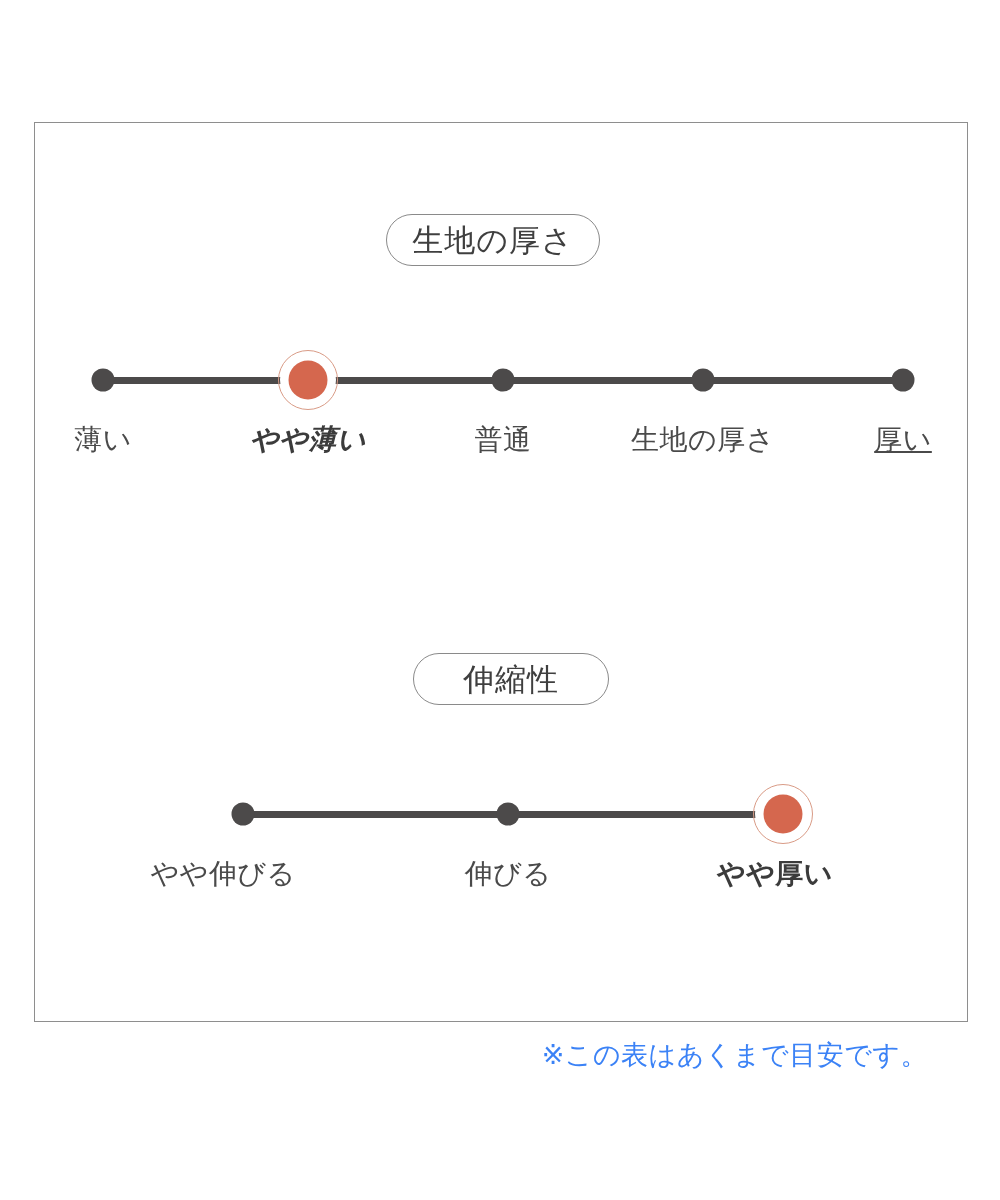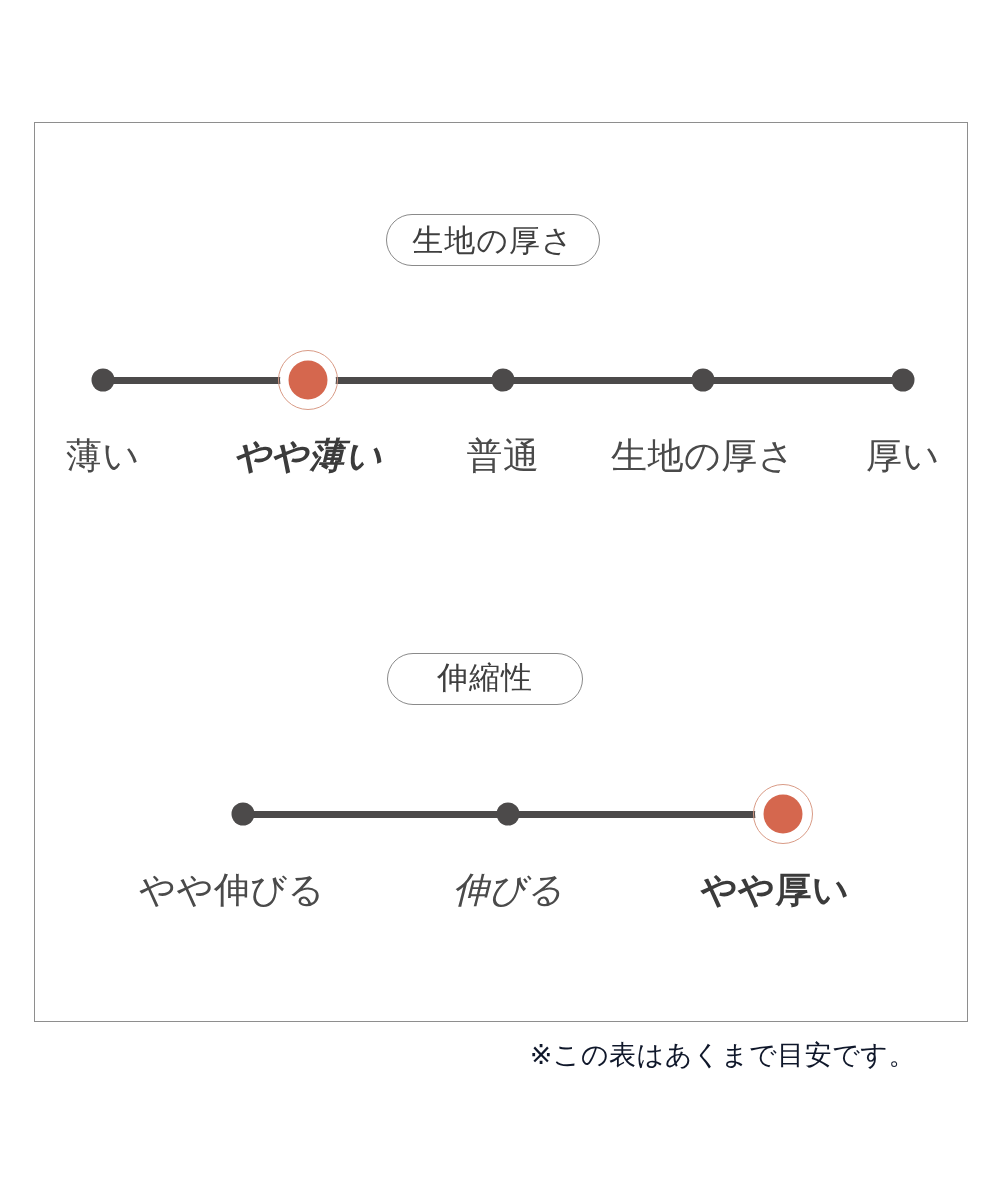--- a/index.html
+++ b/index.html
@@ -64,23 +64,22 @@
     font-size: 31px;
     letter-spacing: 1px;
     line-height: 1;
     padding: 0 22px;
   }
   .pill-thickness {
     left: 386px;
     width: 214px;
   }
   .pill-stretch {
-    left: 387px;
+    left: 413px;
     width: 196px;
-    font-family: Liberation Mono, monospace;
   }
 
   
   .scale {
     position: absolute;
     left: 0;
     width: 1000px;
     height: 130px;
   }
   .scale-thickness { top: 318px; }
@@ -148,39 +147,38 @@
     margin-top: -28px;
     border-radius: 50%;
     background: #ffffff;
   }
 
   .tick-label {
     position: absolute;
     top: 108px;
     transform: translateX(-50%);
     white-space: nowrap;
-    font-size: 36px;
+    font-size: 28px;
     line-height: 1;
     color: #4a4a4a;
     letter-spacing: 0.5px;
-    margin-top: 12px;
   }
   .tick-label.active {
     font-weight: bold;
     color: #3b3b3b;
   }
 
   
   .footnote {
     position: absolute;
-    right: 40px;
+    right: 28px;
     top: 1042px;
     font-size: 27px;
     line-height: 1;
-    color: #0f172a;
+    color: #3b82f6;
     letter-spacing: 0.5px;
     white-space: nowrap;
   }
 </style>
 </head>
 <body>
 
 <div class="page">
 
   <div class="frame"></div>
@@ -212,41 +210,41 @@
     <div class="tick-label" style="left:503px;text-align:right;">普通</div>
 
     <div class="node" style="left:703px;">
       <div class="dot dot-plain"></div>
     </div>
     <div class="tick-label" style="left:703px;">生地の厚さ</div>
 
     <div class="node" style="left:903px;">
       <div class="dot dot-plain"></div>
     </div>
-    <div class="tick-label" style="left:903px;">厚い</div>
+    <div class="tick-label" style="left:903px;text-decoration:underline;">厚い</div>
   </div>
 
   <div class="section section-stretch">
     <div class="pill-row">
       <div class="pill pill-stretch">伸縮性</div>
     </div>
   </div>
 
   <div class="scale scale-stretch">
     <div class="track track-stretch"></div>
 
     <div class="node" style="left:243px;">
       <div class="dot dot-plain"></div>
     </div>
-    <div class="tick-label" style="left:232px;">やや伸びる</div>
+    <div class="tick-label" style="left:223px;">やや伸びる</div>
 
     <div class="node" style="left:508px;">
       <div class="dot dot-plain"></div>
     </div>
-    <div class="tick-label" style="left:508px;font-style:italic;">伸びる</div>
+    <div class="tick-label" style="left:508px;">伸びる</div>
 
     <div class="node" style="left:783px;">
       <div class="ring-shield"></div>
       <div class="ring"></div>
       <div class="dot dot-active"></div>
     </div>
     <div class="tick-label active" style="left:775px;">やや厚い</div>
   </div>
 
   <div class="footnote">※この表はあくまで目安です。</div>

